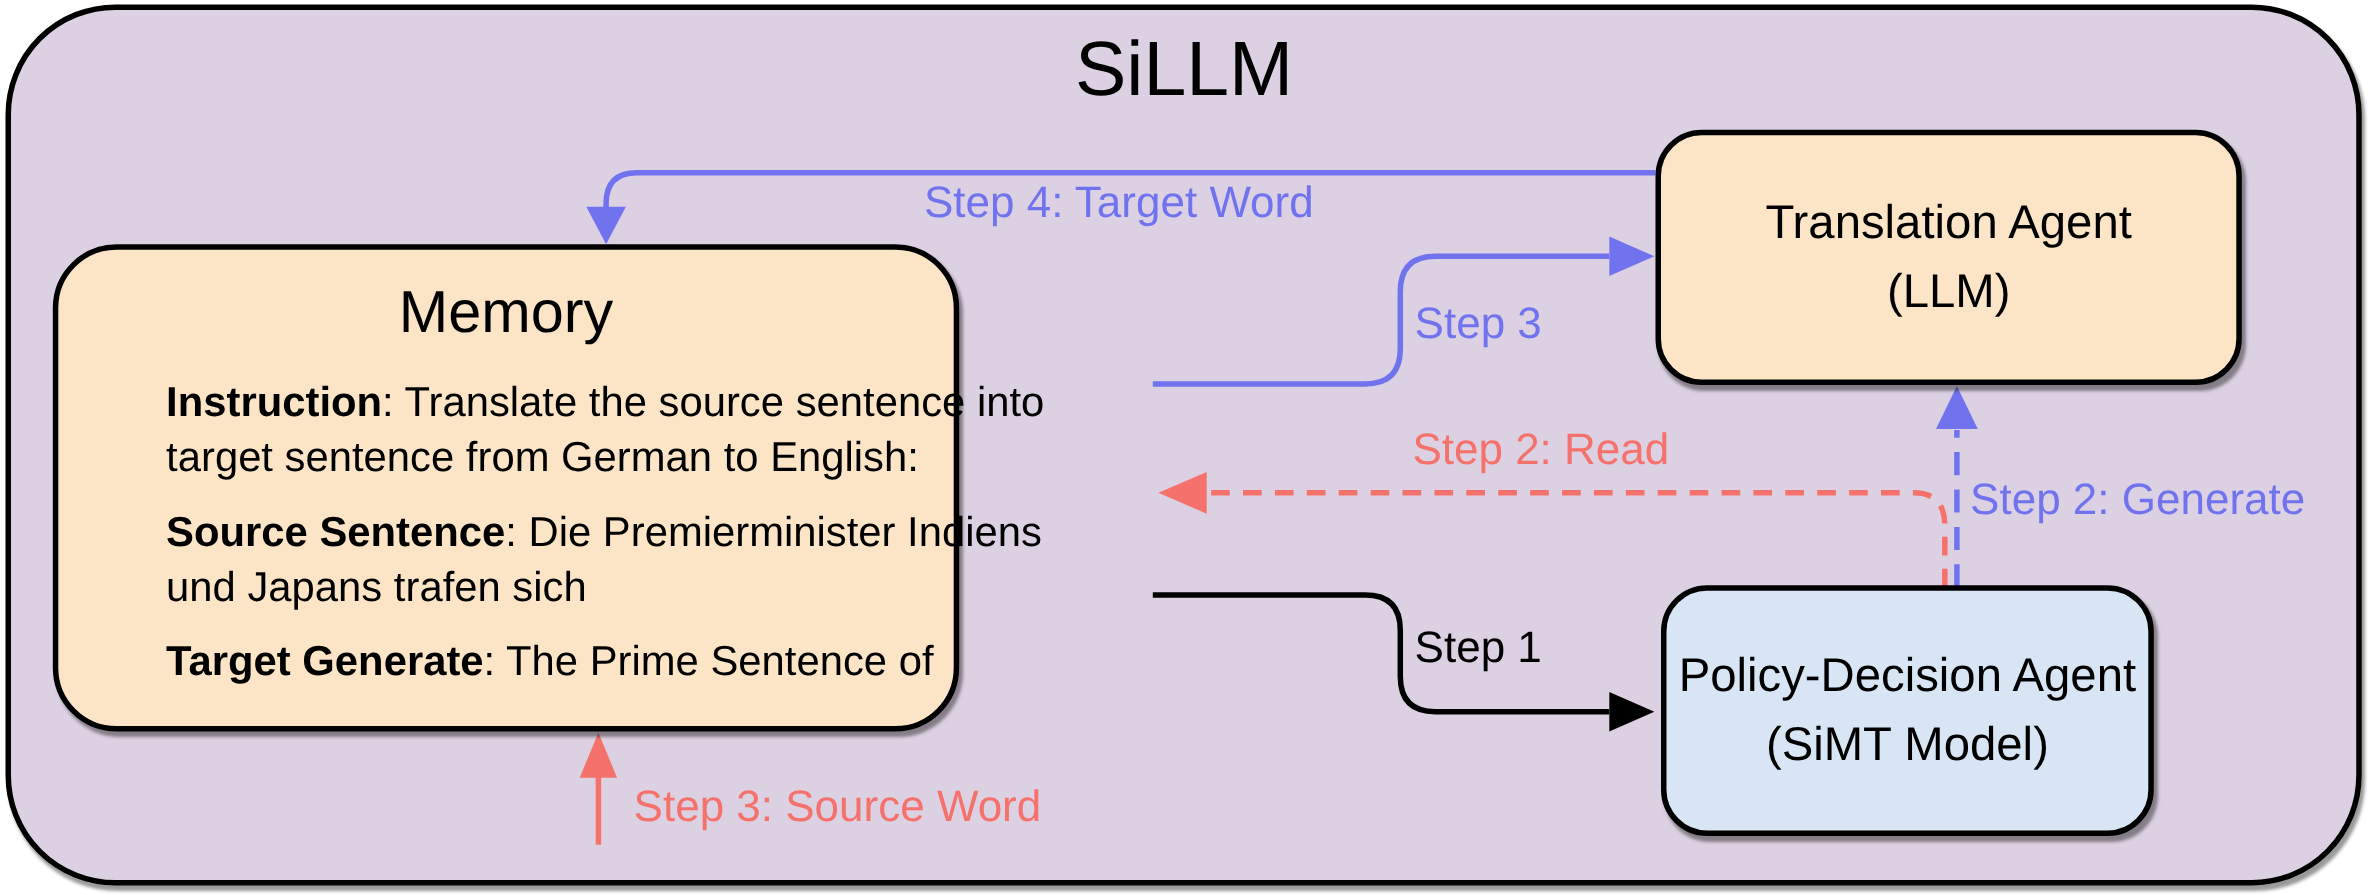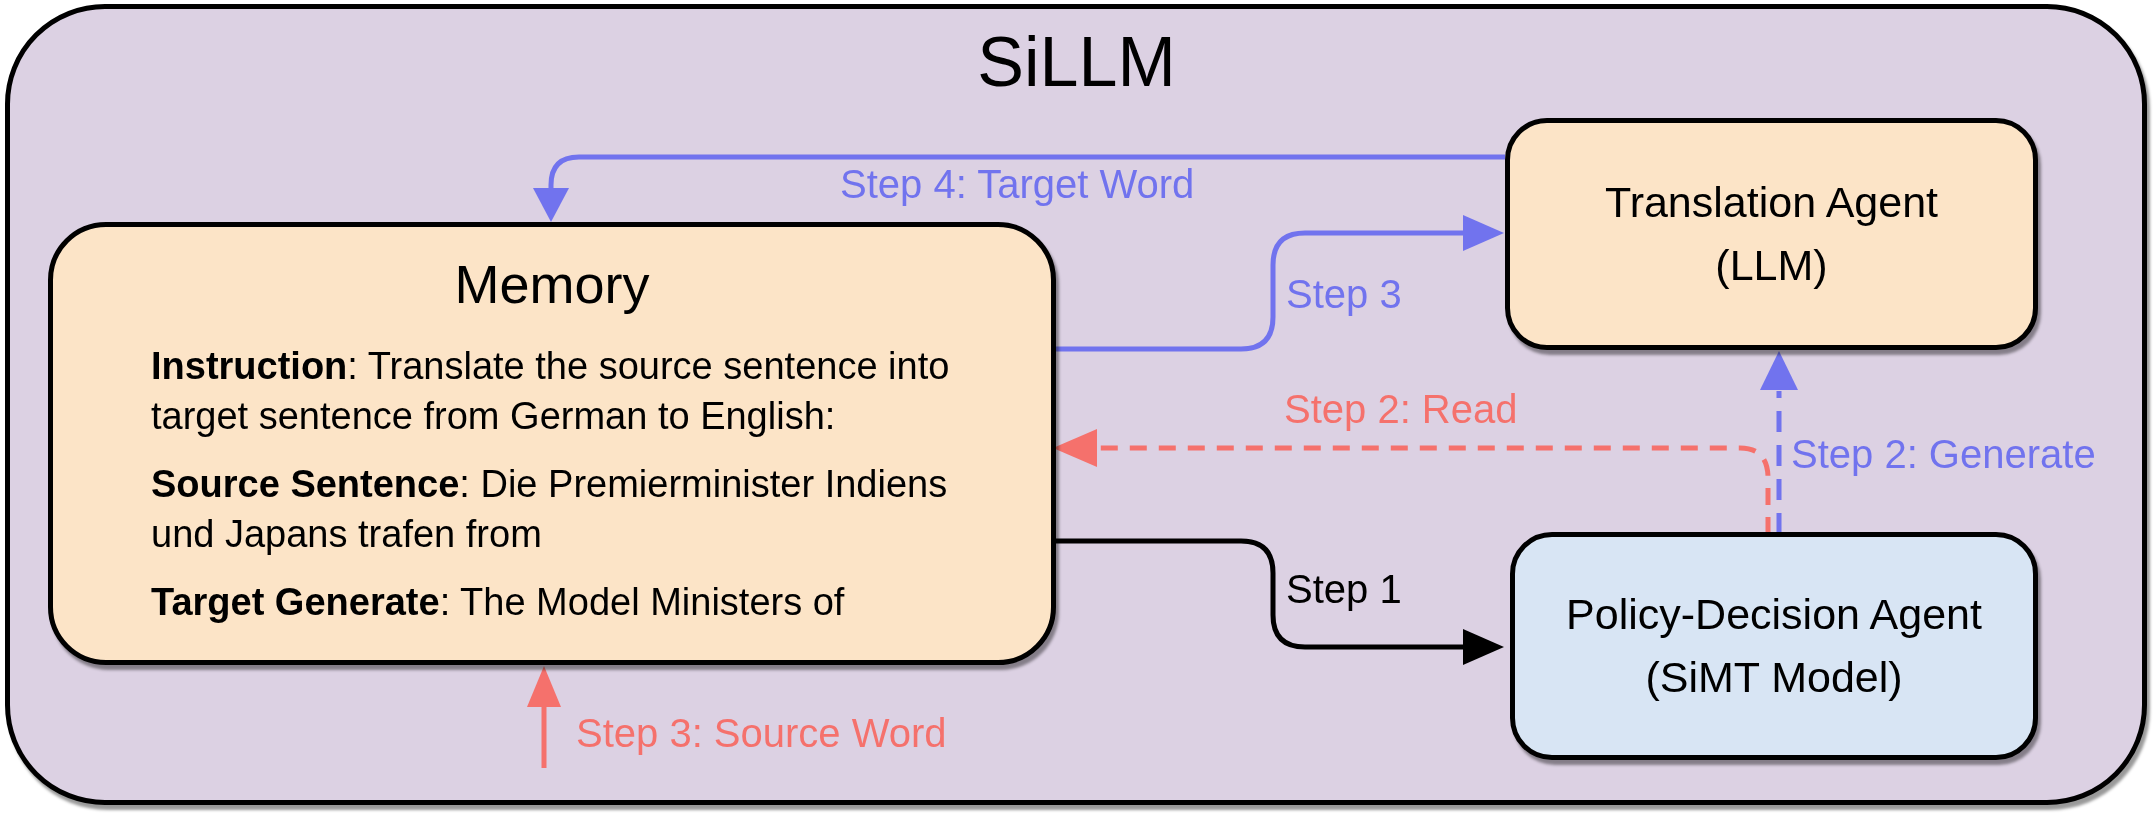--- a/index.html
+++ b/index.html
@@ -18,40 +18,40 @@
     position:absolute;left:0;top:22px;width:100%;
     text-align:center;font-size:70px;color:#000;
   }
   
   .node{
     position:absolute;box-sizing:border-box;
     border:5px solid var(--border-black);
     box-shadow:3px 5px 3px rgba(0,0,0,0.40);
   }
   .memory{
-    left:48px;top:222px;width:1008px;height:443px;border-radius:58px;
+    left:48px;top:222px;width:824px;height:443px;border-radius:58px;
     background:var(--agent-box-fill);
     padding:26px 50px 0 98px;
   }
   .memory-title{
     text-align:center;font-size:54px;color:#000;margin:0 0 26px -48px;
   }
   .mem-p{margin:0 0 18px 0;}
   .mem-line{font-size:38px;line-height:50px;color:#000;white-space:nowrap;}
   .b{font-weight:bold;}
   .agent{
     display:flex;flex-direction:column;align-items:center;justify-content:center;
     text-align:center;font-size:43px;line-height:63px;color:#000;
   }
   .translation{
     left:1505px;top:118px;width:533px;height:232px;border-radius:42px;
     background:var(--agent-box-fill);
   }
   .policy{
-    left:1510px;top:532px;width:528px;height:228px;border-radius:42px;
+    left:1510px;top:532px;width:448px;height:228px;border-radius:42px;
     background:var(--simt-box-fill);
   }
   
   .connectors{position:absolute;left:0;top:0;width:2153px;height:814px;}
   .edge{fill:none;stroke-width:5px;}
   .edge-blue{stroke:var(--arrow-blue);}
   .edge-blue-dash{stroke:var(--arrow-blue);stroke-dasharray:21 13;}
   .edge-red{stroke:var(--arrow-red);}
   .edge-red-dash{stroke:var(--arrow-red);stroke-dasharray:17 12;}
   .edge-black{stroke:var(--arrow-black);}
@@ -103,25 +103,25 @@
   <div class="node memory">
     <div class="memory-title">Memory</div>
 
     <div class="mem-p">
       <div class="mem-line"><span class="b">Instruction</span><span>: Translate the source sentence into</span></div>
       <div class="mem-line">target sentence from German to English:</div>
     </div>
 
     <div class="mem-p">
       <div class="mem-line"><span class="b">Source Sentence</span><span>: Die Premierminister Indiens</span></div>
-      <div class="mem-line">und Japans trafen from</div>
+      <div class="mem-line">und Japans trafen sich</div>
     </div>
 
     <div class="mem-p">
-      <div class="mem-line"><span class="b">Target Generate</span><span>: The Model Ministers of</span></div>
+      <div class="mem-line"><span class="b">Target Generate</span><span>: The Prime Sentence of</span></div>
     </div>
   </div>
 
   <div class="node agent translation">
     <div>Translation Agent</div>
     <div>(LLM)</div>
   </div>
 
   <div class="node agent policy">
     <div>Policy-Decision Agent</div>

